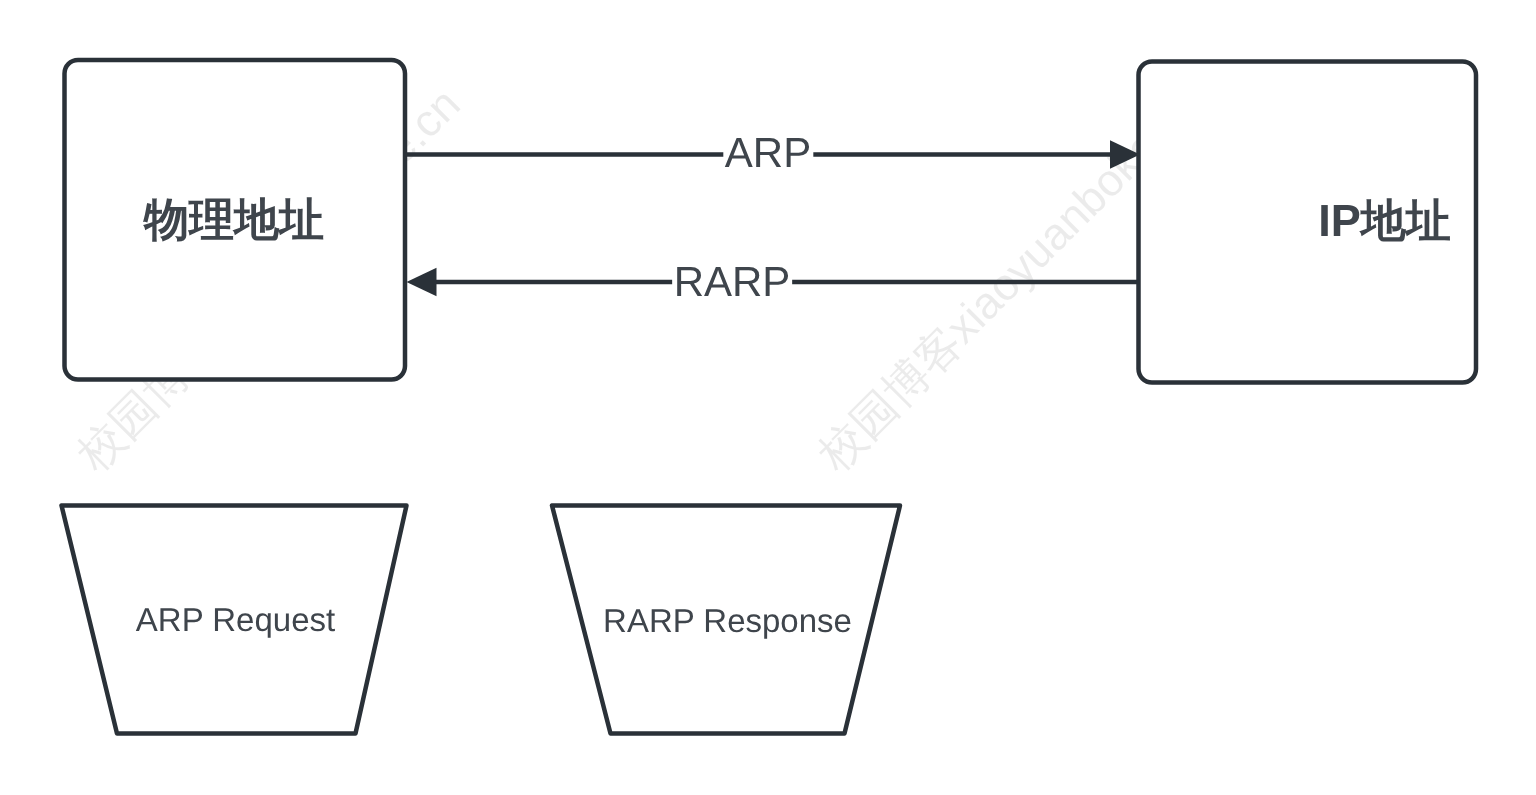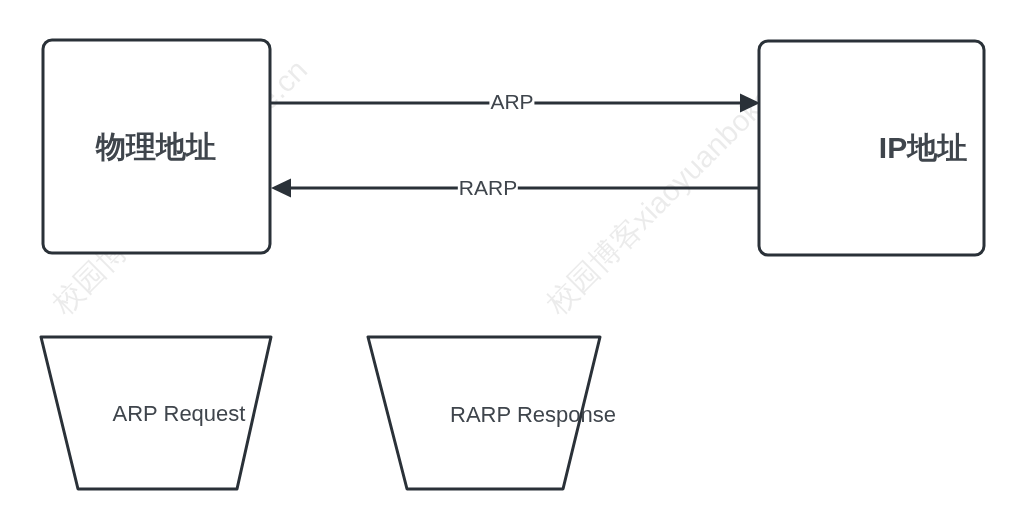--- a/index.html
+++ b/index.html
@@ -14,21 +14,21 @@
     transform:rotate(-45deg); transform-origin:0 50%;
     user-select:none; pointer-events:none;
   }
   svg.layer-shapes { position:absolute; left:0; top:0; z-index:1; display:block; }
   .shape  { fill:#ffffff; stroke:var(--stroke,#2a3138); stroke-width:3; stroke-linejoin:round; }
   .line   { stroke:var(--stroke,#2a3138); stroke-width:3; fill:none; }
   .head   { fill:var(--stroke,#2a3138); stroke:none; }
   .layer-labels { position:absolute; inset:0; z-index:2; pointer-events:none; }
   .label { position:absolute; transform:translate(-50%,-50%); color:var(--text,#3f454c); white-space:nowrap; }
   .node-label  { font-size:30px;font-weight:bold; }
-  .arrow-label { font-size:21px; background:#ffffff; padding:0 1px; }
+  .arrow-label { font-size:28px; background:#ffffff; padding:0 1px; }
   .trap-label  { font-size:22px; line-height:27px; text-align:center; }
 </style>
 </head>
 <body>
 
 <div class="canvas">
 
   <div class="layer-watermark">
     <div class="watermark" style="left:58px; top:291px;">校园博客xiaoyuanboke.cn</div>
     <div class="watermark" style="left:552px; top:291px;">校园博客xiaoyuanboke.cn</div>
@@ -52,22 +52,22 @@
 
   <div class="layer-labels">
     <div class="label node-label" style="left:156px; top:147px;">物理地址</div>
 
     <div class="label node-label" style="left:923px; top:148px;">IP地址</div>
 
     <div class="label arrow-label" style="left:512px; top:102px;">ARP</div>
 
     <div class="label arrow-label" style="left:488px; top:188px;">RARP</div>
 
-    <div class="label trap-label" style="left:157px; top:413px;margin-left:22px;">
+    <div class="label trap-label" style="left:157px; top:413px;">
       <div>ARP Request</div>
     </div>
 
-    <div class="label trap-label" style="left:485px; top:414px;margin-left:48px;">
+    <div class="label trap-label" style="left:485px; top:414px;">
       <div>RARP Response</div>
     </div>
   </div>
 
 </div>
 
 </body></html>

